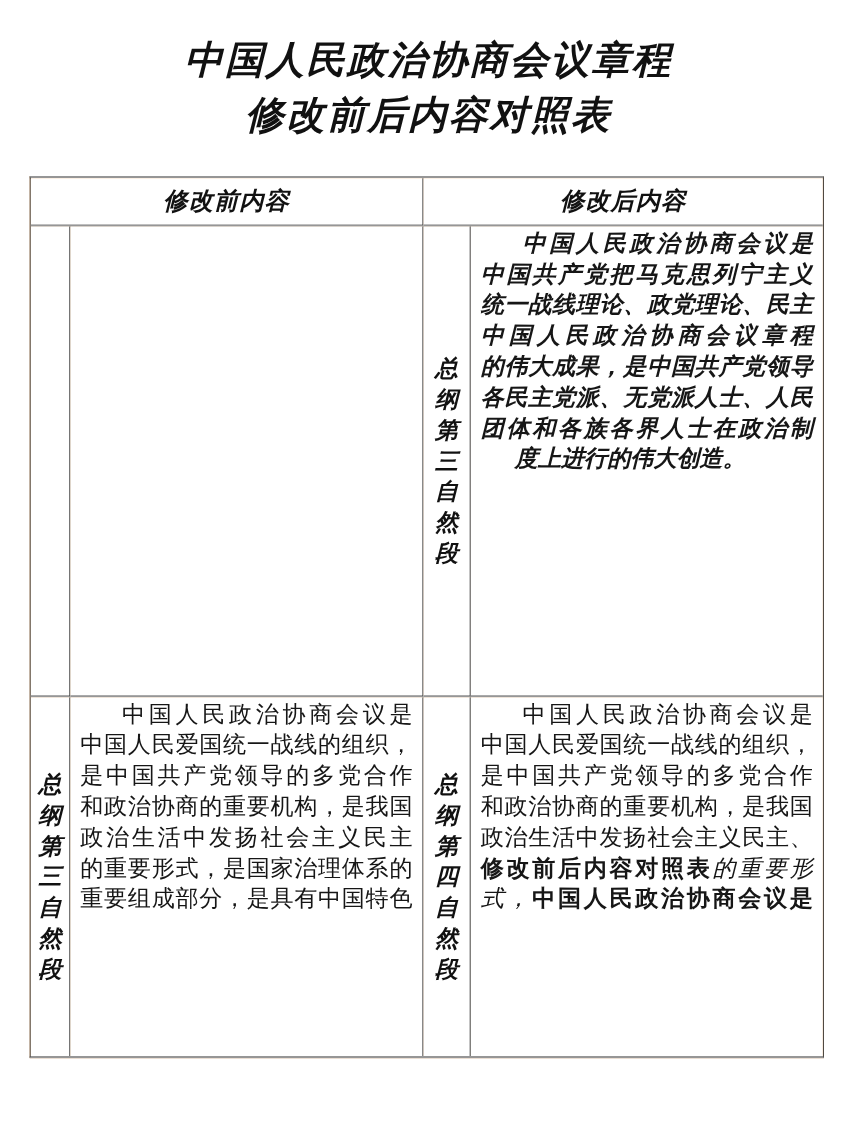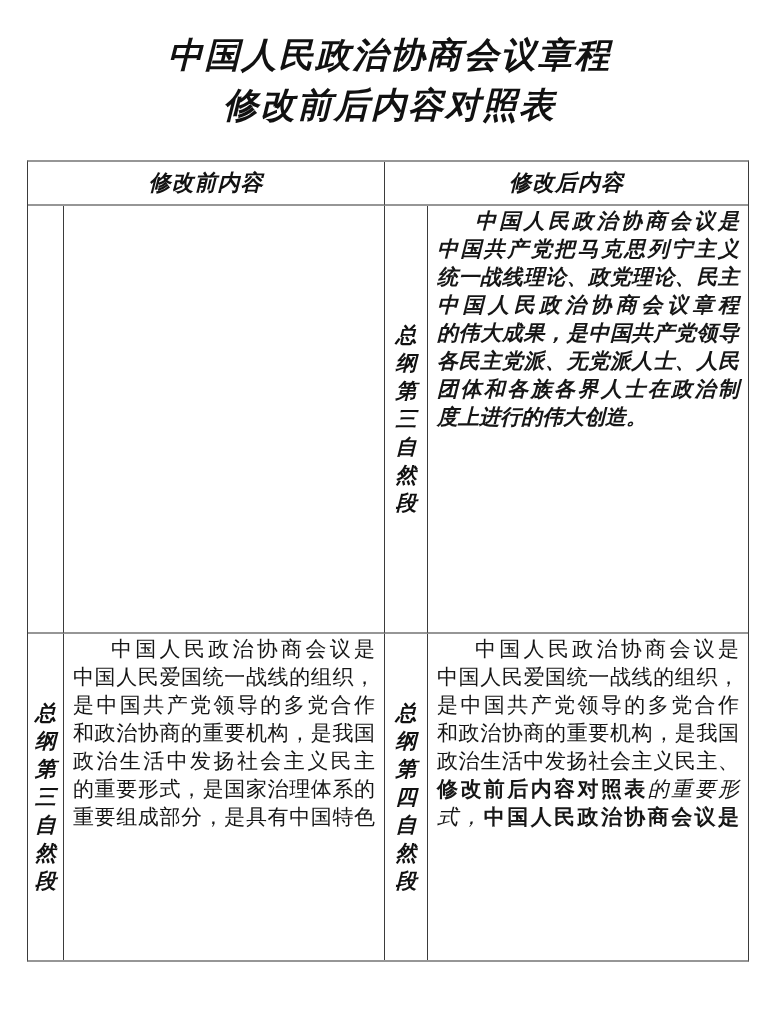--- a/index.html
+++ b/index.html
@@ -66,21 +66,21 @@
     color: #161616;
   }
 
   .tline {
     text-align: justify;
     text-align-last: justify;
     text-justify: inter-character;
     white-space: nowrap;
   }
   .tline.indent { text-indent: 38px; }
-  .tline.nojust { text-align-last: left; }
+  .tline.nojust { text-align-last: left; margin-left: 31px; }
 
   .seg-hei  { font-family: "Liberation Sans", "DejaVu Sans", sans-serif; font-weight: 700; }
   .seg-song { font-family: "Liberation Serif", "DejaVu Serif", serif; font-weight: 400; font-style: italic; }
 </style>
 </head>
 <body>
 
 <div class="page">
 
   <div class="doc-title hei">

